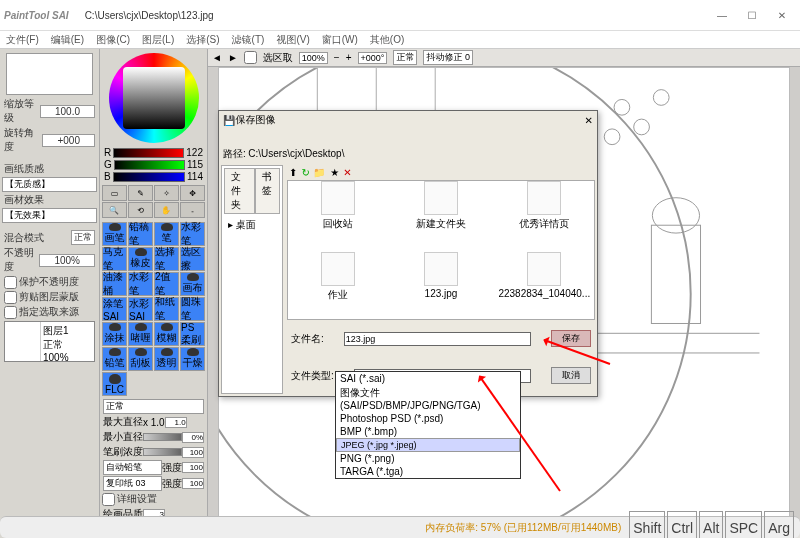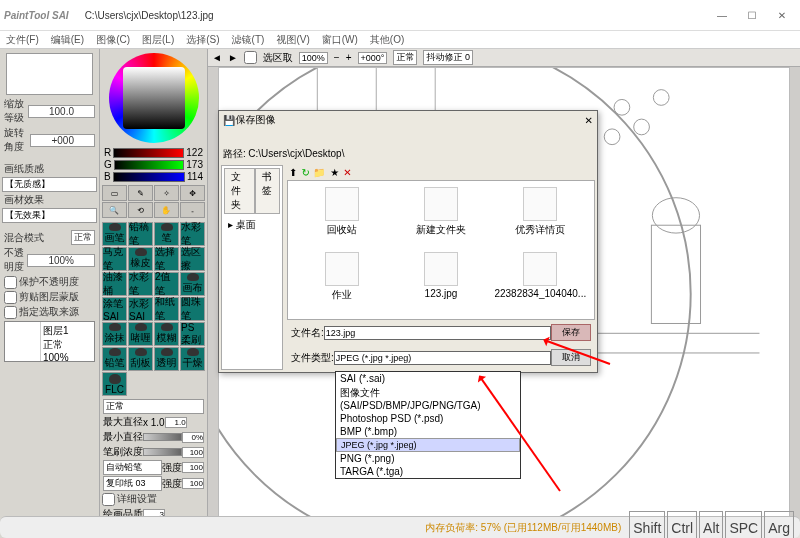--- a/index.html
+++ b/index.html
@@ -7,35 +7,35 @@
 .titlebar{height:20px;background:#fff;border-bottom:1px solid #ddd;display:flex;align-items:center;padding:15px 4px;}
 .titlebar .logo{color:#888;font-style:italic;font-weight:bold;}
 .titlebar .title{margin-left:16px;color:#333;}
 .titlebar .winbtns{margin-left:auto;display:flex;gap:2px;}
 .titlebar .winbtns span{width:28px;height:18px;display:flex;align-items:center;justify-content:center;color:#666;}
 .main{display:flex;height:496px;}
 .left{width:100px;background:#d8d6d0;border-right:1px solid #aaa;padding:2px;}
 .thumb{background:#fff;border:1px solid #999;height:42px;margin:2px 4px;}
 .prow{display:flex;align-items:center;margin:1px 2px;font-size:9px;color:#333;}
 .prow label{flex:1;}
-.prow .val{background:#fff;border:1px solid #999;padding:0 20px;min-width:30px;text-align:right;}
+.prow .val{background:#fff;border:1px solid #999;padding:0 14px;min-width:30px;text-align:right;}
 .sel{background:#fff;border:1px solid #999;padding:0 2px;font-size:9px;}
 .cb{margin-right:2px;}
 .layerbox{background:#fff;border:1px solid #888;height:41px;margin:2px;display:flex;}
 .layerthumb{width:36px;background:#fff;border-right:1px solid #ccc;}
 .layerinfo{padding:2px;font-size:9px;}
 .mid{width:108px;background:#d8d6d0;border-right:1px solid #aaa;}
 .colorwheel{width:90px;height:90px;margin:4px auto;border-radius:50%;background:conic-gradient(red,yellow,lime,cyan,blue,magenta,red);position:relative;}
 .colorwheel .inner{position:absolute;inset:14px;background:linear-gradient(to bottom,#fff,#000);border-radius:4px;}
 .rgbrow{display:flex;align-items:center;margin:1px 4px;font-size:9px;}
 .rgbrow .bar{flex:1;height:10px;border:1px solid #666;margin:0 2px;}
 .toolgrid{display:grid;grid-template-columns:repeat(4,1fr);gap:1px;padding:2px;}
 .toolgrid .t{background:#cac8c2;border:1px solid #999;height:16px;display:flex;align-items:center;justify-content:center;font-size:8px;}
 .brushgrid{display:grid;grid-template-columns:repeat(4,1fr);gap:1px;padding:2px;}
-.brushgrid .b{background:#0f766e;border:1px solid #999;height:24px;display:flex;flex-direction:column;align-items:center;justify-content:center;font-size:7px;}
+.brushgrid .b{background:#3b82f6;border:1px solid #999;height:24px;display:flex;flex-direction:column;align-items:center;justify-content:center;font-size:7px;}
 .brushgrid .b .ic{width:12px;height:10px;background:#333;border-radius:50% 50% 40% 40%;}
 .srow{display:flex;align-items:center;margin:1px 3px;font-size:8px;}
 .srow label{width:40px;}
 .srow .bar{flex:1;height:8px;background:linear-gradient(to right,#ccc,#666);border:1px solid #888;}
 .srow .v{width:22px;text-align:right;background:#fff;border:1px solid #999;font-size:8px;}
 .canvas{flex:1;background:#cfcdca;position:relative;overflow:hidden;}
 .top2{height:18px;background:#e4e2de;border-bottom:1px solid #aaa;display:flex;align-items:center;gap:6px;padding:0 4px;font-size:9px;}
 .menubar{height:18px;background:#fff;border-bottom:1px solid #ccc;display:flex;gap:12px;padding:0 6px;font-size:9px;color:#555;}
 .menubar span{line-height:18px;}
 .art{position:absolute;inset:18px 10px 24px 10px;background:#fff;border:1px solid #bbb;}
@@ -44,24 +44,24 @@
 .dialog{position:absolute;left:218px;top:110px;width:380px;background:#ece9e0;border:1px solid #666;box-shadow:2px 2px 6px rgba(0,0,0,.3);}
 .dialog .dtitle{height:18px;display:flex;align-items:center;padding:0 4px;font-size:10px;}
 .dialog .dtitle .cls{margin-left:auto;}
 .dialog .dpath{padding:2px 4px;font-size:9px;margin-top:16px;}
 .dialog .dbody{display:flex;}
 .dialog .dnav{width:62px;background:#fff;border:1px solid #aaa;margin:2px;padding:2px;}
 .dialog .dmain{flex:1;margin:2px;}
 .dialog .dtabs{display:flex;font-size:9px;background:#dedacd;}
 .dialog .dtabs span{padding:1px 6px;border:1px solid #aaa;background:#f3f1eb;}
 .dialog .dtool{display:flex;gap:4px;padding:2px;}
-.dialog .dfiles{background:#fff;border:1px solid #aaa;height:140px;display:grid;grid-template-columns:repeat(3,1fr);gap:4px;padding:6px;}
+.dialog .dfiles{background:#fff;border:1px solid #aaa;height:140px;display:grid;grid-template-columns:repeat(3,1fr);gap:4px;}
 .dialog .fitem{display:flex;flex-direction:column;align-items:center;font-size:8px;}
 .dialog .fic{width:34px;height:34px;border:1px solid #ccc;margin-bottom:2px;background:#fafafa;}
-.dialog .frow{display:flex;align-items:center;padding:4px 4px;font-size:9px;gap:0;}
+.dialog .frow{display:flex;align-items:center;padding:10px 4px;font-size:9px;gap:20px;}
 .dialog .frow input,.dialog .frow select{flex:1;border:1px solid #666;background:#fff;font-size:9px;padding:1px;}
 .dialog .btn{width:40px;background:#d9b8b8;border:1px solid #a66;font-size:9px;padding:1px 0;text-align:center;}
 .dialog .btn2{width:40px;background:#ddd;border:1px solid #888;font-size:9px;padding:1px 0;text-align:center;}
 .dialog .drop{position:absolute;left:116px;top:260px;width:186px;background:#fff;border:1px solid #333;font-size:9px;}
 .dialog .drop div{padding:1px 4px;}
 .dialog .drop .sel{background:#d0d6ff;}
 .statusbar{position:absolute;bottom:0;left:0;right:0;height:22px;background:#eee;border-top:1px solid #bbb;display:flex;align-items:center;padding:0 6px;font-size:9px;border-radius:6px;}
 .statusbar .mem{margin-left:auto;color:#c80;}
 .statusbar .keys{margin-left:8px;display:flex;gap:2px;}
 .statusbar .keys span{border:1px solid #999;padding:8px 3px;color:#444;font-size:14px;}
@@ -149,21 +149,21 @@
         <div class="inner"></div>
       </div>
     <div class="rgbrow">
         <span>R</span>
         <div class="bar" style="background:linear-gradient(to right,#000,#f00)"></div>
         <span>122</span>
       </div>
     <div class="rgbrow">
         <span>G</span>
         <div class="bar" style="background:linear-gradient(to right,#000,#0f0)"></div>
-        <span>173</span>
+        <span>115</span>
       </div>
     <div class="rgbrow">
         <span>B</span>
         <div class="bar" style="background:linear-gradient(to right,#000,#00f)"></div>
         <span>114</span>
       </div>
     <div class="toolgrid">
       <div class="t">▭</div>
       <div class="t">✎</div>
       <div class="t">✧</div>

